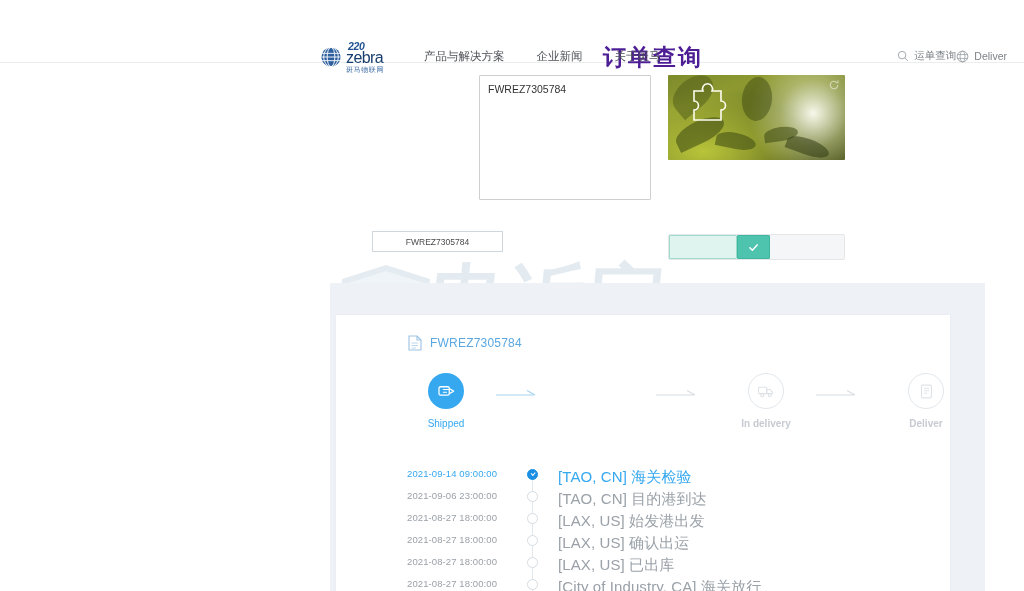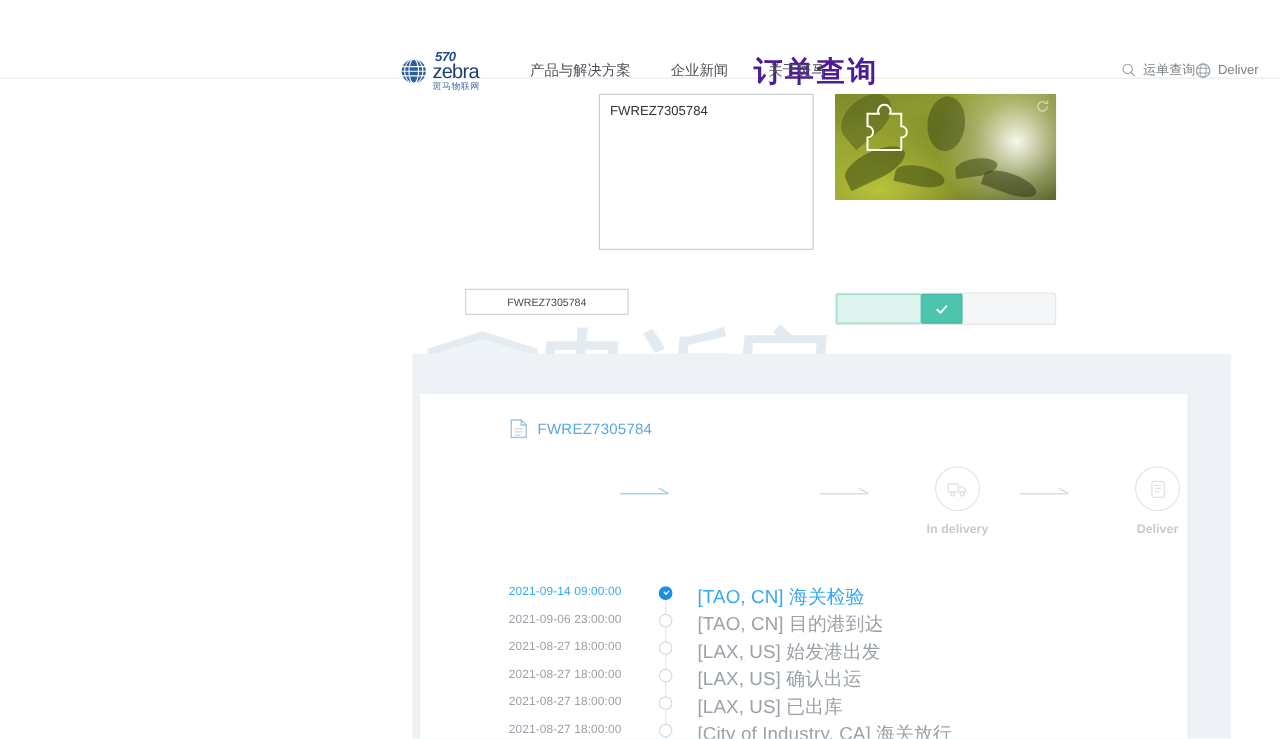--- a/index.html
+++ b/index.html
@@ -201,21 +201,21 @@
         <svg class="logo-globe" viewBox="0 0 24 24">
           <circle cx="12" cy="12" r="10.5" fill="#2d5f9e"></circle>
           <ellipse cx="12" cy="12" rx="4.2" ry="10.5" fill="none" stroke="#ffffff" stroke-width="1"></ellipse>
           <ellipse cx="12" cy="12" rx="8" ry="10.5" fill="none" stroke="#ffffff" stroke-width="1"></ellipse>
           <line x1="1.5" y1="8" x2="22.5" y2="8" stroke="#ffffff" stroke-width="1"></line>
           <line x1="1.5" y1="12" x2="22.5" y2="12" stroke="#ffffff" stroke-width="1"></line>
           <line x1="1.5" y1="16" x2="22.5" y2="16" stroke="#ffffff" stroke-width="1"></line>
         </svg>
       </span>
       <span class="logo-text">
-        <span class="logo-360">570</span>
+        <span class="logo-360">220</span>
         <span class="logo-zebra">zebra</span>
         <span class="logo-sub">斑马物联网</span>
       </span>
     </div>
 
     <div class="nav">
       <span class="nav-item">产品与解决方案</span>
       <span class="nav-item">企业新闻</span>
       <span class="nav-item">关于斑马</span>
     </div>
@@ -308,20 +308,30 @@
         <path d="M9 1 v4 h4" fill="none" stroke="#9cc4e4" stroke-width="1.1"></path>
         <line x1="3.5" y1="8" x2="10" y2="8" stroke="#bcd8ee" stroke-width="1"></line>
         <line x1="3.5" y1="10.5" x2="10" y2="10.5" stroke="#bcd8ee" stroke-width="1"></line>
         <line x1="3.5" y1="13" x2="8" y2="13" stroke="#bcd8ee" stroke-width="1"></line>
       </svg>
       <span class="t-label">FWREZ7305784</span>
     </div>
 
     <div class="steps">
 
+      <div class="step" style="left:0px;">
+        <div class="step-circle active">
+          <svg width="19" height="19" viewBox="0 0 24 24">
+            <rect x="2.5" y="6" width="13" height="10.5" rx="2" fill="none" stroke="#ffffff" stroke-width="1.6"></rect>
+            <path d="M8 9.5 h7 M8 13 h4" stroke="#ffffff" stroke-width="1.4" fill="none" stroke-linecap="round"></path>
+            <path d="M16 8.5 l5 3 -5 3" fill="none" stroke="#ffffff" stroke-width="1.6" stroke-linejoin="round" stroke-linecap="round"></path>
+          </svg>
+        </div>
+        <div class="step-label active">Shipped</div>
+      </div>
 
       <svg class="step-arrow" style="left:98px;" viewBox="0 0 44 10">
         <line x1="2" y1="6" x2="40" y2="6" stroke="#a6d3f2" stroke-width="1.2"></line>
         <path d="M33 1.5 L41 6" fill="none" stroke="#a6d3f2" stroke-width="1.2"></path>
       </svg>
 
 
       <svg class="step-arrow" style="left:258px;" viewBox="0 0 44 10">
         <line x1="2" y1="6" x2="40" y2="6" stroke="#d8dde2" stroke-width="1.2"></line>
         <path d="M33 1.5 L41 6" fill="none" stroke="#d8dde2" stroke-width="1.2"></path>

